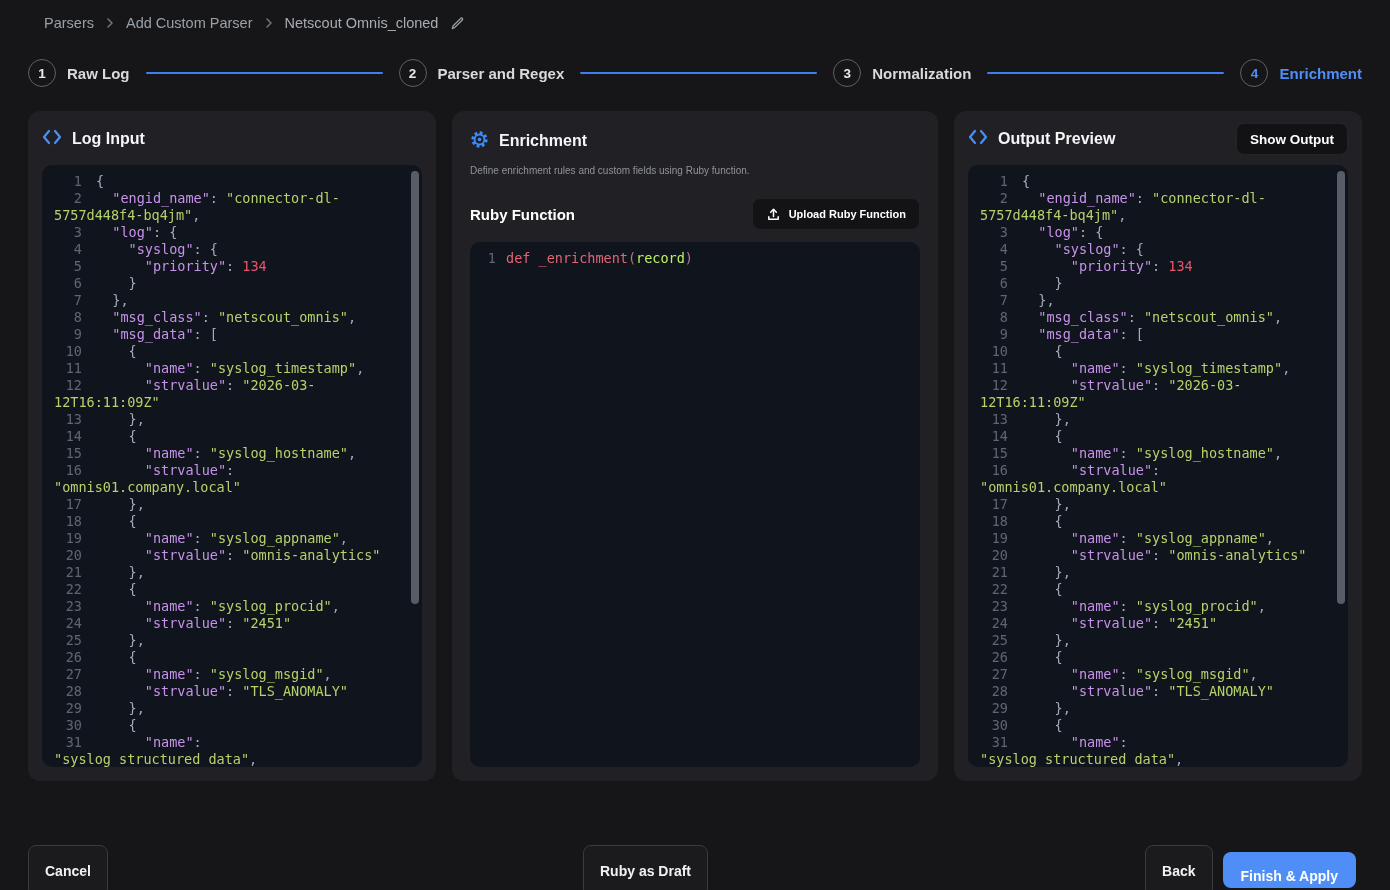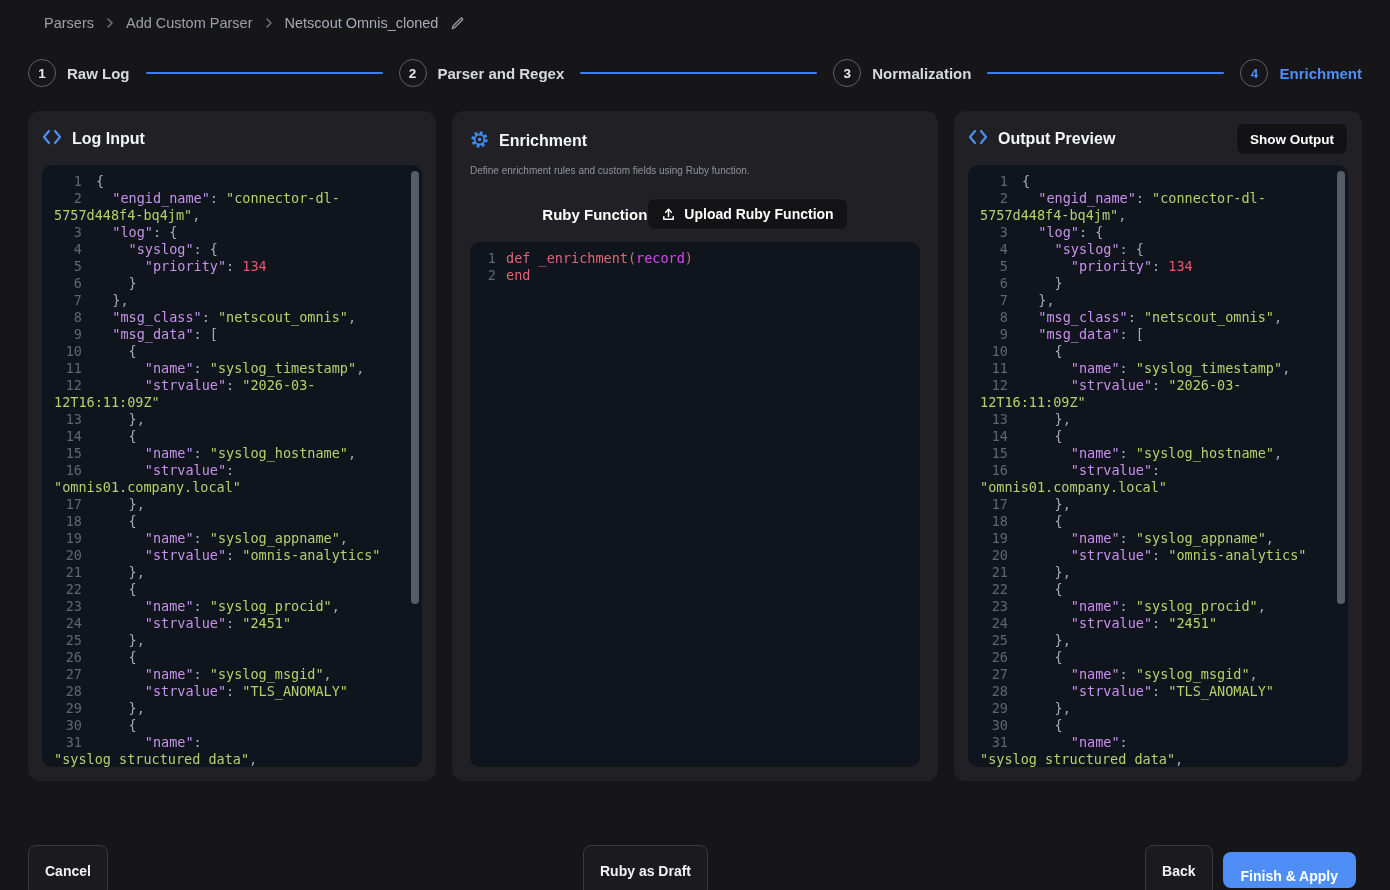--- a/index.html
+++ b/index.html
@@ -45,27 +45,27 @@
   .panel-mid { flex:1 1 auto; padding:16px 18px 14px 18px; }
   .panel-head { display:flex; align-items:center; gap:10px; height:28px; flex:0 0 auto; }
   .panel-title { font-size:16px; font-weight:700; color:#f5f6f8; }
   .head-btn {
     margin-left:auto; background:#121214; color:#fff;
     border:1px solid #242428; border-radius:8px;
     font-family:"Liberation Sans", sans-serif;
     font-size:13.5px; font-weight:700; padding:0 13px; height:32px; cursor:pointer;
   }
   .mid-sub { color:#8f939c; font-size:10px; margin-top:10px; }
-  .section-row { display:flex; align-items:center; justify-content:center; margin-top:22px; }
+  .section-row { display:flex; align-items:center; justify-content:space-between; margin-top:22px; }
   .section-title { font-size:15px; font-weight:700; color:#ffffff; }
   .upload-btn {
     display:flex; align-items:center; gap:8px;
     background:#131316; color:#fff; border:1px solid #232327; border-radius:8px;
     font-family:"Liberation Sans", sans-serif;
-    font-size:14px; font-weight:700; padding:0 13px; height:32px; cursor:pointer;
+    font-size:11px; font-weight:700; padding:0 13px; height:32px; cursor:pointer;
   }
   .section-sub { color:#8f939c; font-size:13.5px; margin-top:12px; }
   
   .code-area {
     position:relative; flex:1 1 auto; margin-top:12px;
     background:#10141d; border-radius:10px;
     padding:8px 10px 8px 12px; overflow:hidden;
     font-family:"DejaVu Sans Mono", monospace; font-size:13.5px; line-height:17px;
   }
   .code-area.ruby { margin-top:12px; }
@@ -75,21 +75,21 @@
     text-align:right; color:#5f6672; user-select:none;
   }
   .ruby .ln { width:14px; margin-right:10px; }
   .tk-key { color:#c792ea; }
   .tk-str { color:#b5d36b; }
   .tk-num { color:#e8556a; }
   .tk-pun { color:#a5aab8; }
   .tk-kw  { color:#e06575; }
   .tk-fn  { color:#e06575; }
   .tk-par { color:#b07a82; }
-  .tk-arg { color:#d946ef; }
+  .tk-arg { color:#bef264; }
   .sb-thumb {
     position:absolute; right:3px; top:6px; width:8px; height:72%;
     background:#585c66; border-radius:4px; cursor:pointer;
   }
   
   .footer { position:absolute; left:28px; right:28px; bottom:10px; height:36px; }
   .btn {
     font-family:"Liberation Sans", sans-serif;
     font-size:14px; font-weight:600; border-radius:8px; cursor:pointer;
     height:52px; padding:0 16px;
@@ -217,21 +217,20 @@
                 <path d="M3 10.5v2.5h10v-2.5"></path>
                 <path d="M8 10V3"></path>
                 <path d="M5 5.5L8 2.5l3 3"></path>
               </svg>
           </span>
           <span>Upload Ruby Function</span>
         </button>
       </div>
       <div class="code-area ruby" id="ruby-code">
           <div class="code-line"><span class="ln">1</span><span class="tk-kw">def </span><span class="tk-fn">_enrichment</span><span class="tk-par">(</span><span class="tk-arg">record</span><span class="tk-par">)</span></div>
-          <div class="code-line"><span class="ln">2</span><span class="tk-kw">end</span></div>
         </div>
     </div>
 
     <div class="panel panel-right">
       <div class="panel-head">
         <span>
           <svg width="20" height="16" viewBox="0 0 20 16">
               <polyline points="7,2 2,8 7,14" fill="none" stroke="#4b8ff5" stroke-width="2.2" stroke-linecap="round" stroke-linejoin="round"></polyline>
               <polyline points="13,2 18,8 13,14" fill="none" stroke="#4b8ff5" stroke-width="2.2" stroke-linecap="round" stroke-linejoin="round"></polyline>
             </svg>

